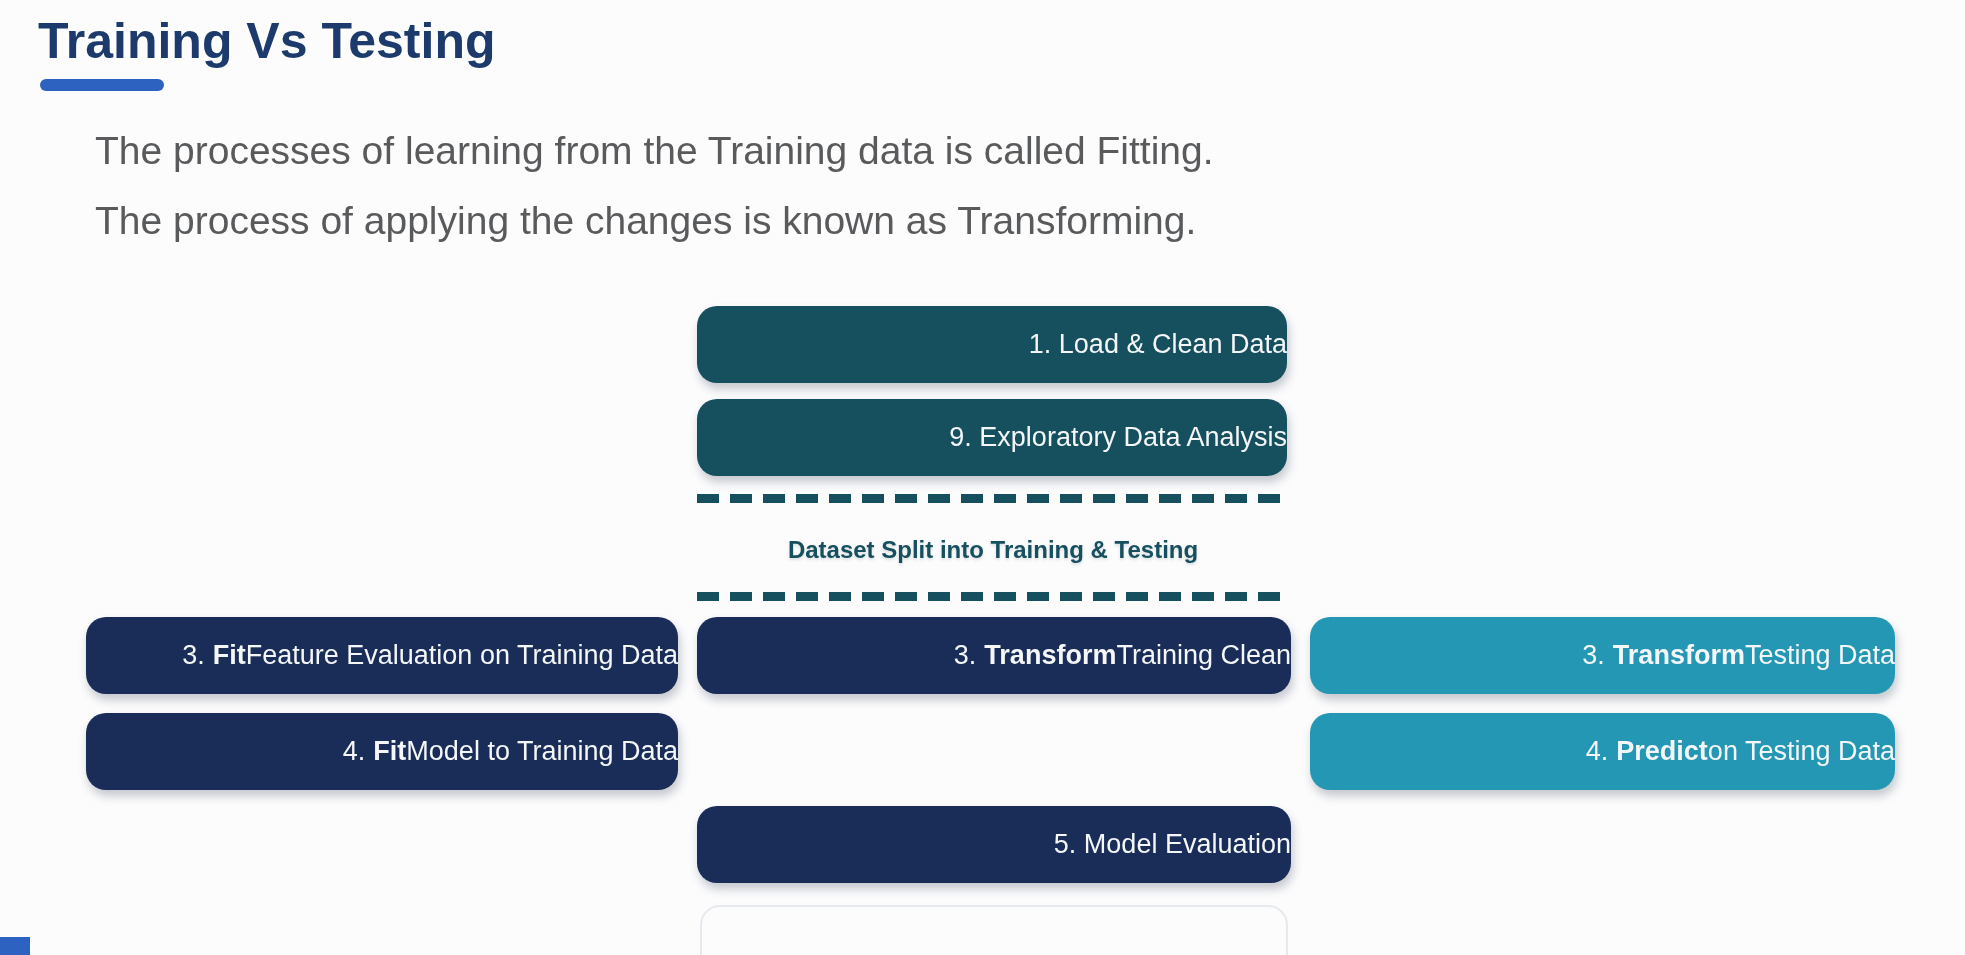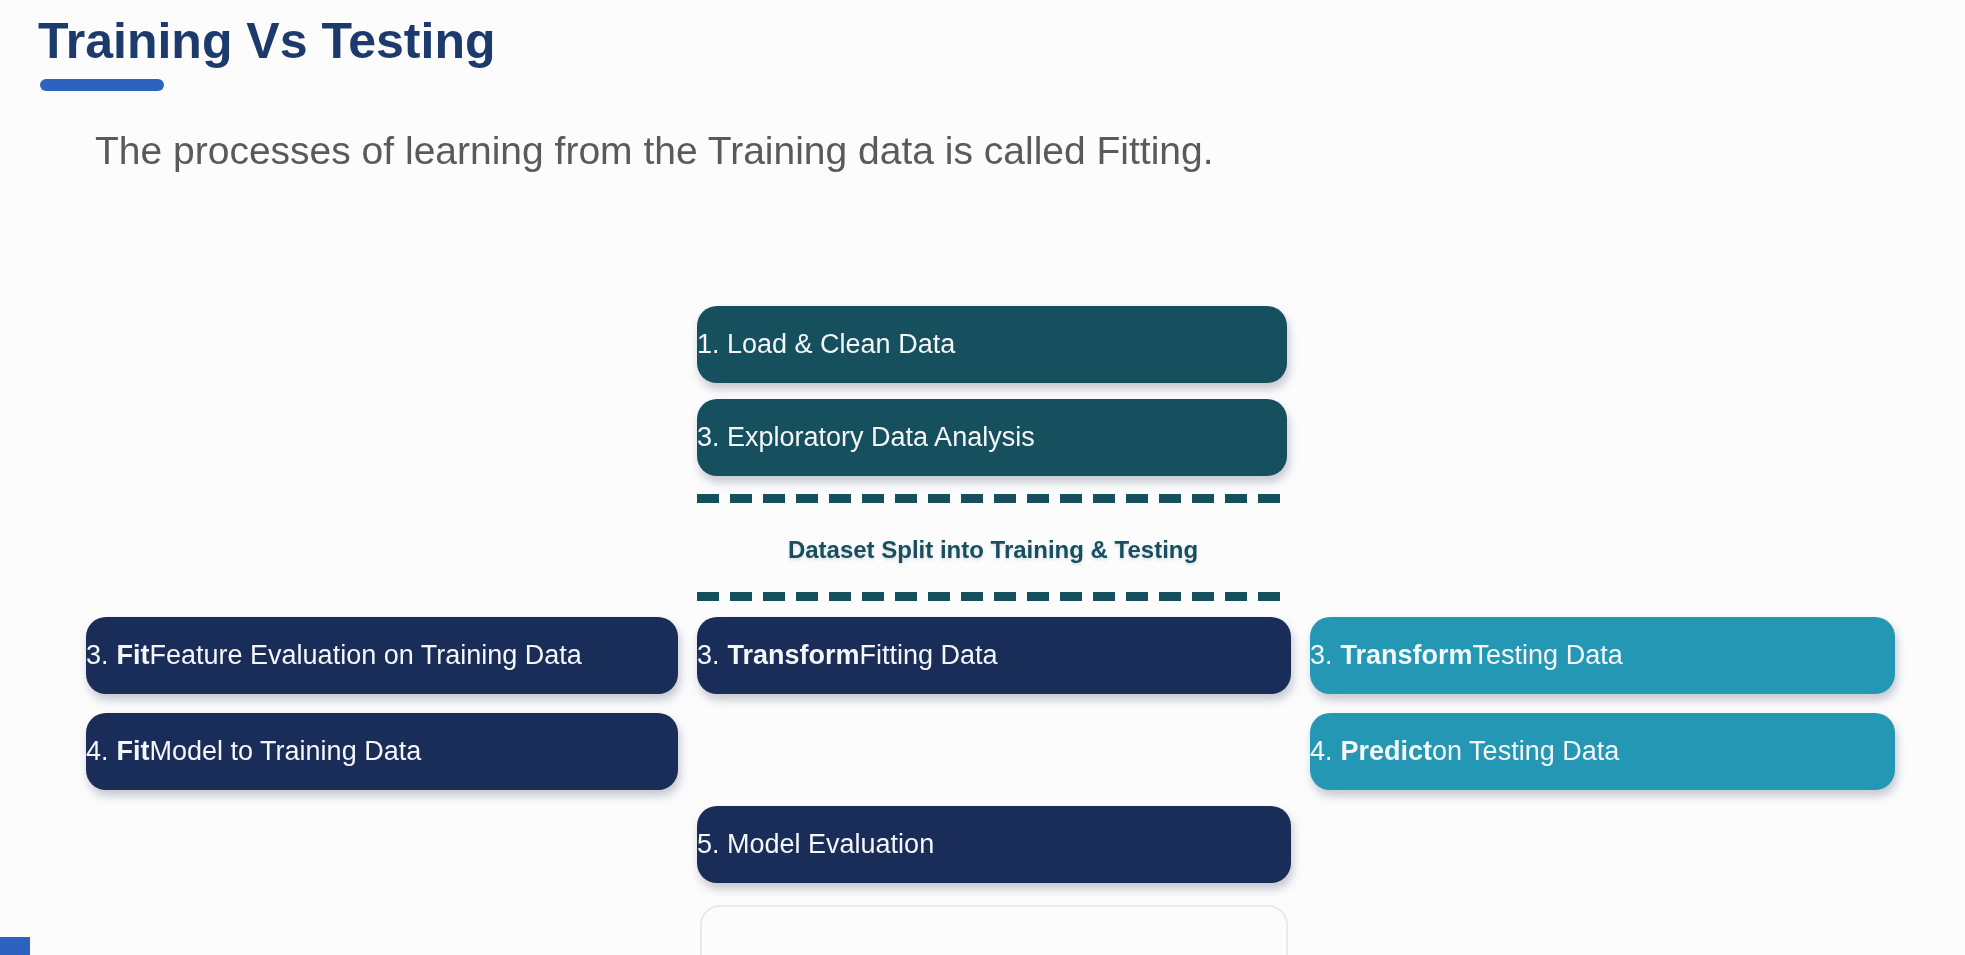--- a/index.html
+++ b/index.html
@@ -39,21 +39,21 @@
   }
   .intro-line.l1 { top: 131px; }
   .intro-line.l2 { top: 201px; }
 
   .flow-box {
     position: absolute;
     height: 77px;
     border-radius: 20px;
     display: flex;
     align-items: center;
-    justify-content: flex-start;
+    justify-content: flex-end;
     color: var(--box-text, #f4f6f7);
     font-size: 27px;
     white-space: nowrap;
     box-shadow: 2px 6px 10px rgba(70, 80, 100, 0.30);
   }
   .flow-box b { font-weight: 700; margin-left: 8px; }
   .flow-box span { font-weight: 400; }
   .v-darkteal { background: var(--dark-teal, #16505f); }
   .v-navy     { background: var(--navy, #1a2d58); }
   .v-teal     { background: var(--teal, #2497b4); }
@@ -110,41 +110,42 @@
 </style>
 </head>
 <body>
 
 <div class="slide">
 
   <h1 class="page-title">Training Vs Testing</h1>
   <div class="title-underline"></div>
 
   <p class="intro-line l1">The processes of learning from the Training data is called Fitting.</p>
+  <p class="intro-line l2">The process of applying the changes is known as Transforming.</p>
 
   <div class="flow-box v-darkteal pos-load">
       <span>1. Load &amp; Clean Data</span>
     </div>
   <div class="flow-box v-darkteal pos-eda">
-      <span>3. Exploratory Data Analysis</span>
+      <span>9. Exploratory Data Analysis</span>
     </div>
 
   <div class="dash-line dash-top"></div>
   <div class="split-label">Dataset Split into Training &amp; Testing</div>
   <div class="dash-line dash-bottom"></div>
 
   <div class="flow-box v-navy pos-fitfe">
       <span>3. </span>
       <b>Fit</b>
       <span> Feature Evaluation on Training Data</span>
     </div>
   <div class="flow-box v-navy pos-trtr">
       <span>3. </span>
       <b>Transform</b>
-      <span> Fitting Data</span>
+      <span> Training Clean</span>
     </div>
   <div class="flow-box v-teal pos-trte">
       <span>3. </span>
       <b>Transform</b>
       <span> Testing Data</span>
     </div>
 
   <div class="flow-box v-navy pos-fitmod">
       <span>4. </span>
       <b>Fit</b>

